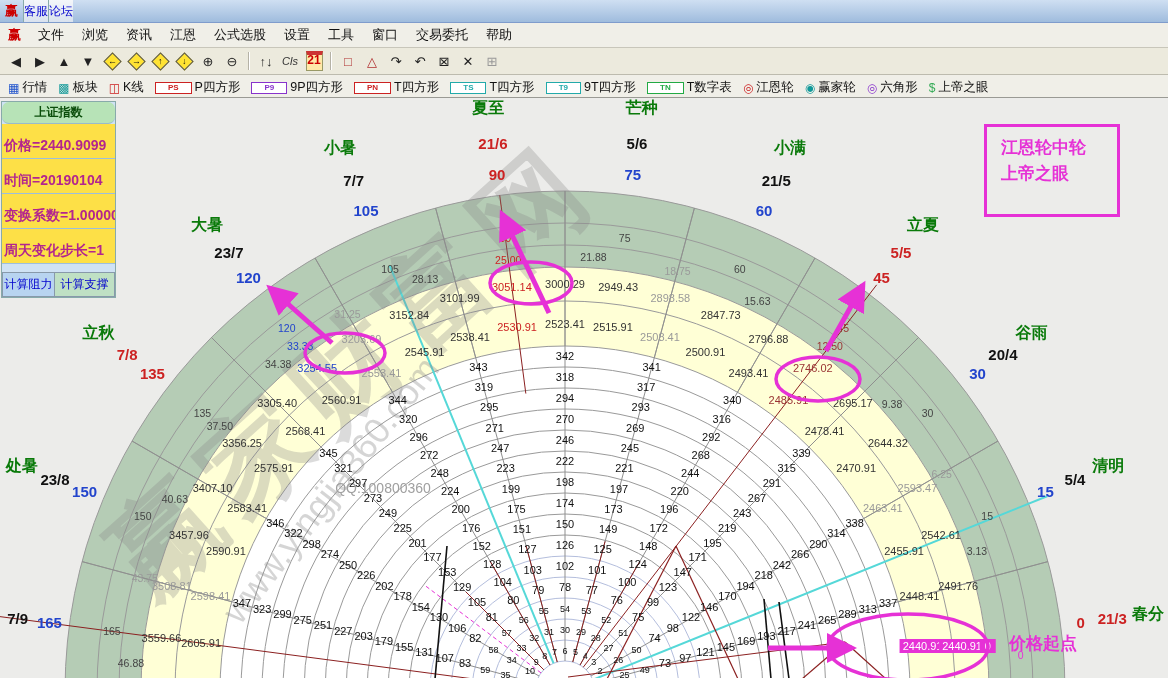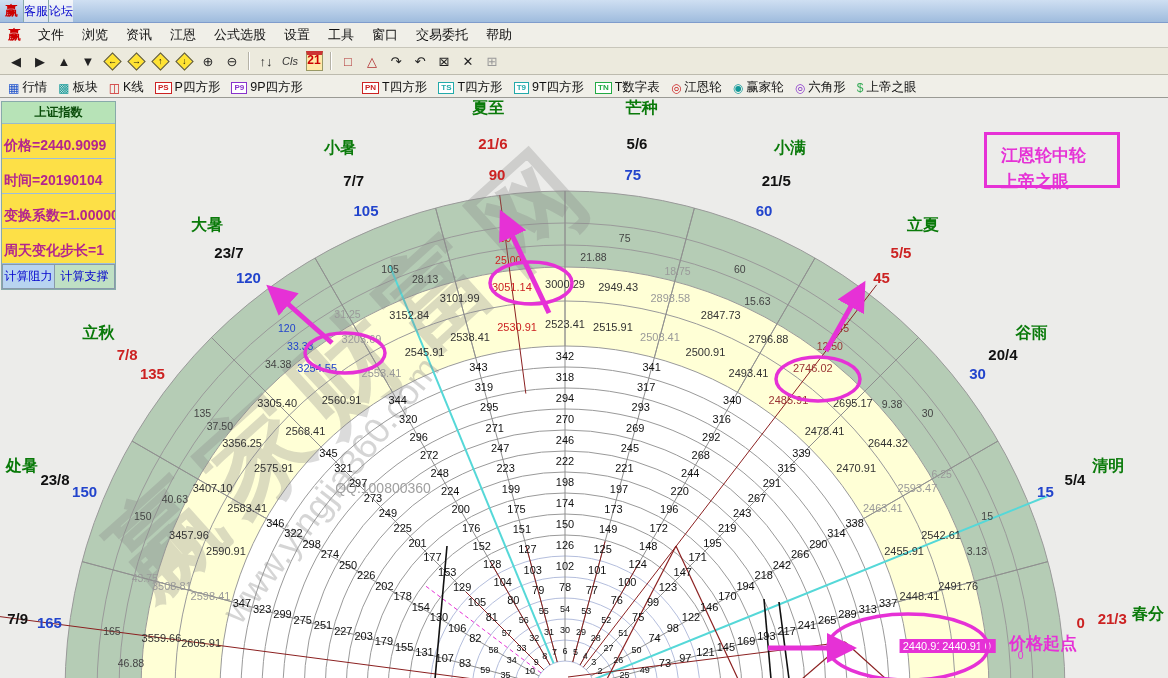--- a/index.html
+++ b/index.html
@@ -16,34 +16,34 @@
   .t1{width:22px;height:20px;display:flex;align-items:center;justify-content:center;font-size:13px;color:#222;margin:0 1px;}
   .t1 .diamond{width:11px;height:11px;background:#ffe333;border:1px solid #555;transform:rotate(45deg);display:flex;align-items:center;justify-content:center;}
   .t1 .diamond span{transform:rotate(-45deg);font-size:9px;color:#111;line-height:1;}
   .t1.red{color:#b03030;}
   .t1.gray{color:#999;}
   .sep{width:1px;height:18px;background:#b5b2a6;margin:0 4px;border-right:1px solid #fff;}
   .cls{font-size:11px;color:#333;font-style:italic;}
   .cal{width:15px;height:15px;background:#ffe9a8;border:1px solid #996;border-top:4px solid #c33;font-size:12px;color:#c00;text-align:center;line-height:11px;font-weight:bold;}
   .toolbar2{height:25px;background:#f0efe8;display:flex;align-items:center;border-bottom:1px solid #b9b7aa;padding-left:6px;font-size:12.5px;}
   .t2{display:flex;align-items:center;margin-right:7px;padding:1px 2px;color:#111;}
-  .badge{font-size:8px;font-weight:bold;border:1px solid;padding:1px 2px;margin-right:3px;background:#fff;line-height:1;}
+  .badge{font-size:8px;font-weight:bold;border:1px solid;padding:1px 12px;margin-right:3px;background:#fff;line-height:1;}
   .gly{font-size:12px;margin-right:3px;line-height:1;}
   
   .panel{position:absolute;left:1px;top:101px;width:113px;border:1px solid #8aa;background:#cfe2f4;z-index:5;font-size:12px;}
-  .panel .hd{background:#b7e3b7;color:#0a4d0a;font-weight:bold;text-align:center;padding:2px 0;border-bottom:1px solid #9bc;}
+  .panel .hd{background:#b7e3b7;color:#0a4d0a;font-weight:bold;text-align:center;padding:2px 0;border-bottom:1px solid #9bc;border-radius:7px;}
   .panel .row{background:#fde047;color:#b3258e;font-weight:bold;padding:13px 1px 3px 2px;border-bottom:1px solid #9cbede;white-space:nowrap;overflow:hidden;font-size:14px;}
-  .panel .btns{display:flex;}
+  .panel .btns{display:flex;margin-top:8px;}
   .panel .btn1{flex:1;text-align:center;font-size:12px;color:#0000cc;padding:3px 0;background:#b8d4f0;border:1px solid #89a;}
   .panel .btn2{flex:1;text-align:center;font-size:12px;color:#0000cc;padding:3px 4px;background:#bfe0c4;border:1px solid #89a;border-left:none;}
   
   .canvas{position:absolute;left:0;top:97px;width:1168px;height:581px;background:#ececea;border-top:1px solid #9a9a94;}
   svg text{font-family:"Liberation Sans","DejaVu Sans",sans-serif;}
   
-  .eye-box{position:absolute;left:984px;top:132px;width:136px;height:56px;border:3px solid #e631d6;color:#e631d6;font-size:17px;font-weight:bold;padding:8px 0 0 14px;box-sizing:border-box;line-height:1.55;z-index:6;background:transparent;}
+  .eye-box{position:absolute;left:984px;top:124px;width:136px;height:93px;border:3px solid #e631d6;color:#e631d6;font-size:17px;font-weight:bold;padding:8px 0 0 14px;box-sizing:border-box;line-height:1.55;z-index:6;background:transparent;}
 </style>
 </head>
 <body>
 
 <div class="titlebar">
   <span class="app-ico">赢</span>
   <div class="tb-btn">客服</div>
   <div class="tb-btn">论坛</div>
 </div>
 
@@ -119,21 +119,21 @@
     </div>
     <div class="t2">
       <span class="badge" style="color: rgb(204, 34, 34); border-color: rgb(204, 34, 34);">PS</span>
       <span>P四方形</span>
     </div>
     <div class="t2">
       <span class="badge" style="color: rgb(136, 51, 204); border-color: rgb(136, 51, 204);">P9</span>
       <span>9P四方形</span>
     </div>
     <div class="t2">
-      <span class="badge" style="color: rgb(204, 34, 34); border-color: rgb(204, 34, 34); margin-left: 48px;">PN</span>
+      <span class="badge" style="color: rgb(204, 34, 34); border-color: rgb(204, 34, 34);">PN</span>
       <span>T四方形</span>
     </div>
     <div class="t2">
       <span class="badge" style="color: rgb(34, 170, 170); border-color: rgb(34, 170, 170);">TS</span>
       <span>T四方形</span>
     </div>
     <div class="t2">
       <span class="badge" style="color: rgb(34, 170, 170); border-color: rgb(34, 170, 170);">T9</span>
       <span>9T四方形</span>
     </div>

